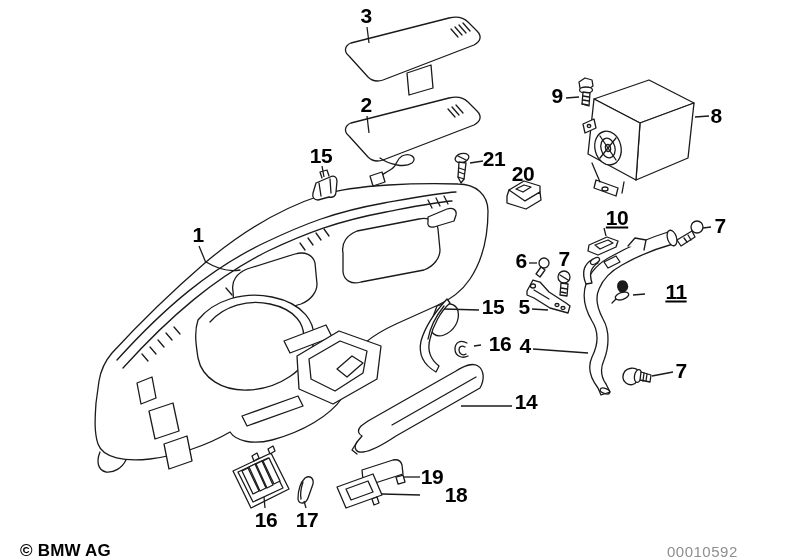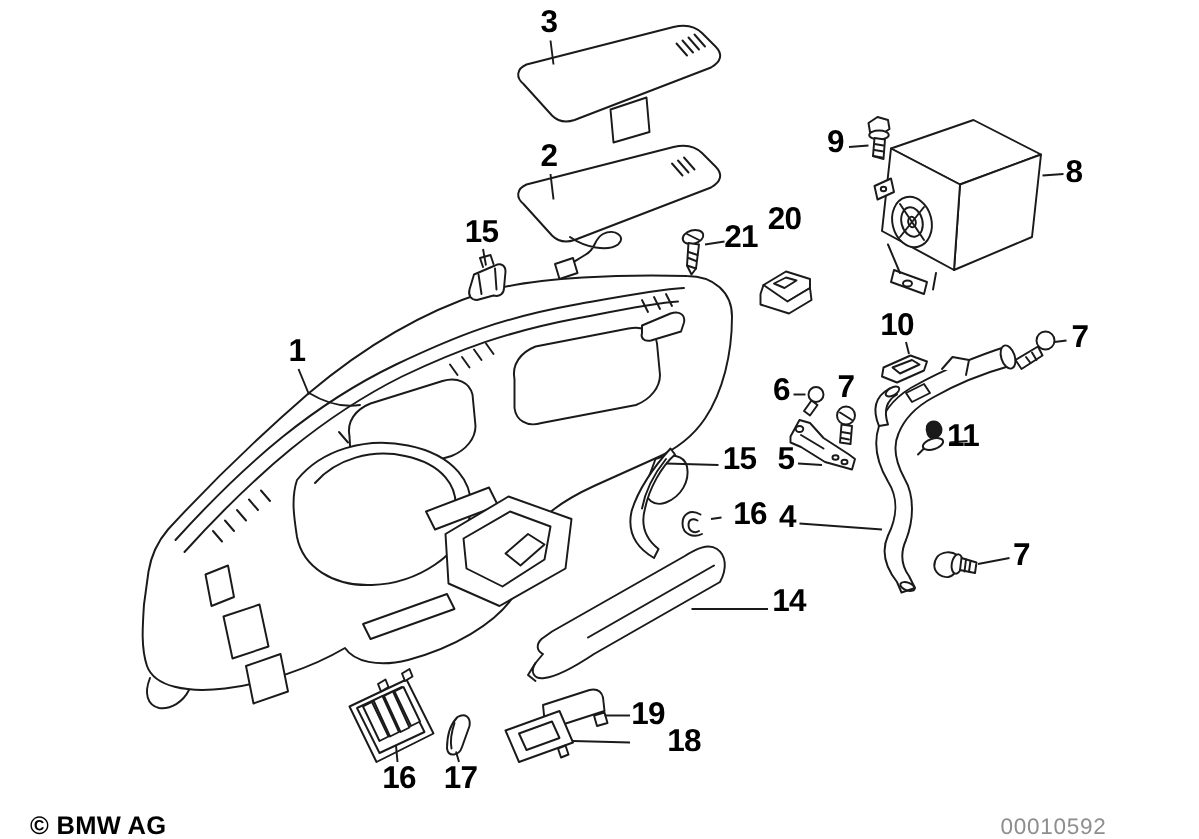--- a/index.html
+++ b/index.html
@@ -280,29 +280,29 @@
       <div class="callout" style="left: 366px; top: 104px;">2</div>
       <div class="callout" style="left: 366px; top: 15px;">3</div>
       <div class="callout" style="left: 525px; top: 345px;">4</div>
       <div class="callout" style="left: 524px; top: 306px;">5</div>
       <div class="callout" style="left: 521px; top: 260px;">6</div>
       <div class="callout" style="left: 720px; top: 225px;">7</div>
       <div class="callout" style="left: 564px; top: 258px;">7</div>
       <div class="callout" style="left: 681px; top: 370px;">7</div>
       <div class="callout" style="left: 716px; top: 115px;">8</div>
       <div class="callout" style="left: 557px; top: 95px;">9</div>
-      <div class="callout" style="left: 598px; top: 217px;">10</div>
-      <div class="callout" style="left: 642px; top: 291px;">11</div>
+      <div class="callout" style="left: 617px; top: 217px; text-decoration: underline;">10</div>
+      <div class="callout" style="left: 676px; top: 291px; text-decoration: underline;">11</div>
       <div class="callout" style="left: 321px; top: 155px;">15</div>
       <div class="callout" style="left: 266px; top: 519px;">16</div>
       <div class="callout" style="left: 526px; top: 401px;">14</div>
       <div class="callout" style="left: 493px; top: 306px;">15</div>
       <div class="callout" style="left: 500px; top: 343px;">16</div>
       <div class="callout" style="left: 307px; top: 519px;">17</div>
       <div class="callout" style="left: 456px; top: 494px;">18</div>
       <div class="callout" style="left: 432px; top: 476px;">19</div>
-      <div class="callout" style="left: 523px; top: 146px;">20</div>
+      <div class="callout" style="left: 523px; top: 173px;">20</div>
       <div class="callout" style="left: 494px; top: 158px;">21</div>
     </div>
 
   <div id="copyright" class="footer-text">© BMW AG</div>
   <div id="diagram-number" class="footer-text">00010592</div>
 </div>
 
 </body></html>

